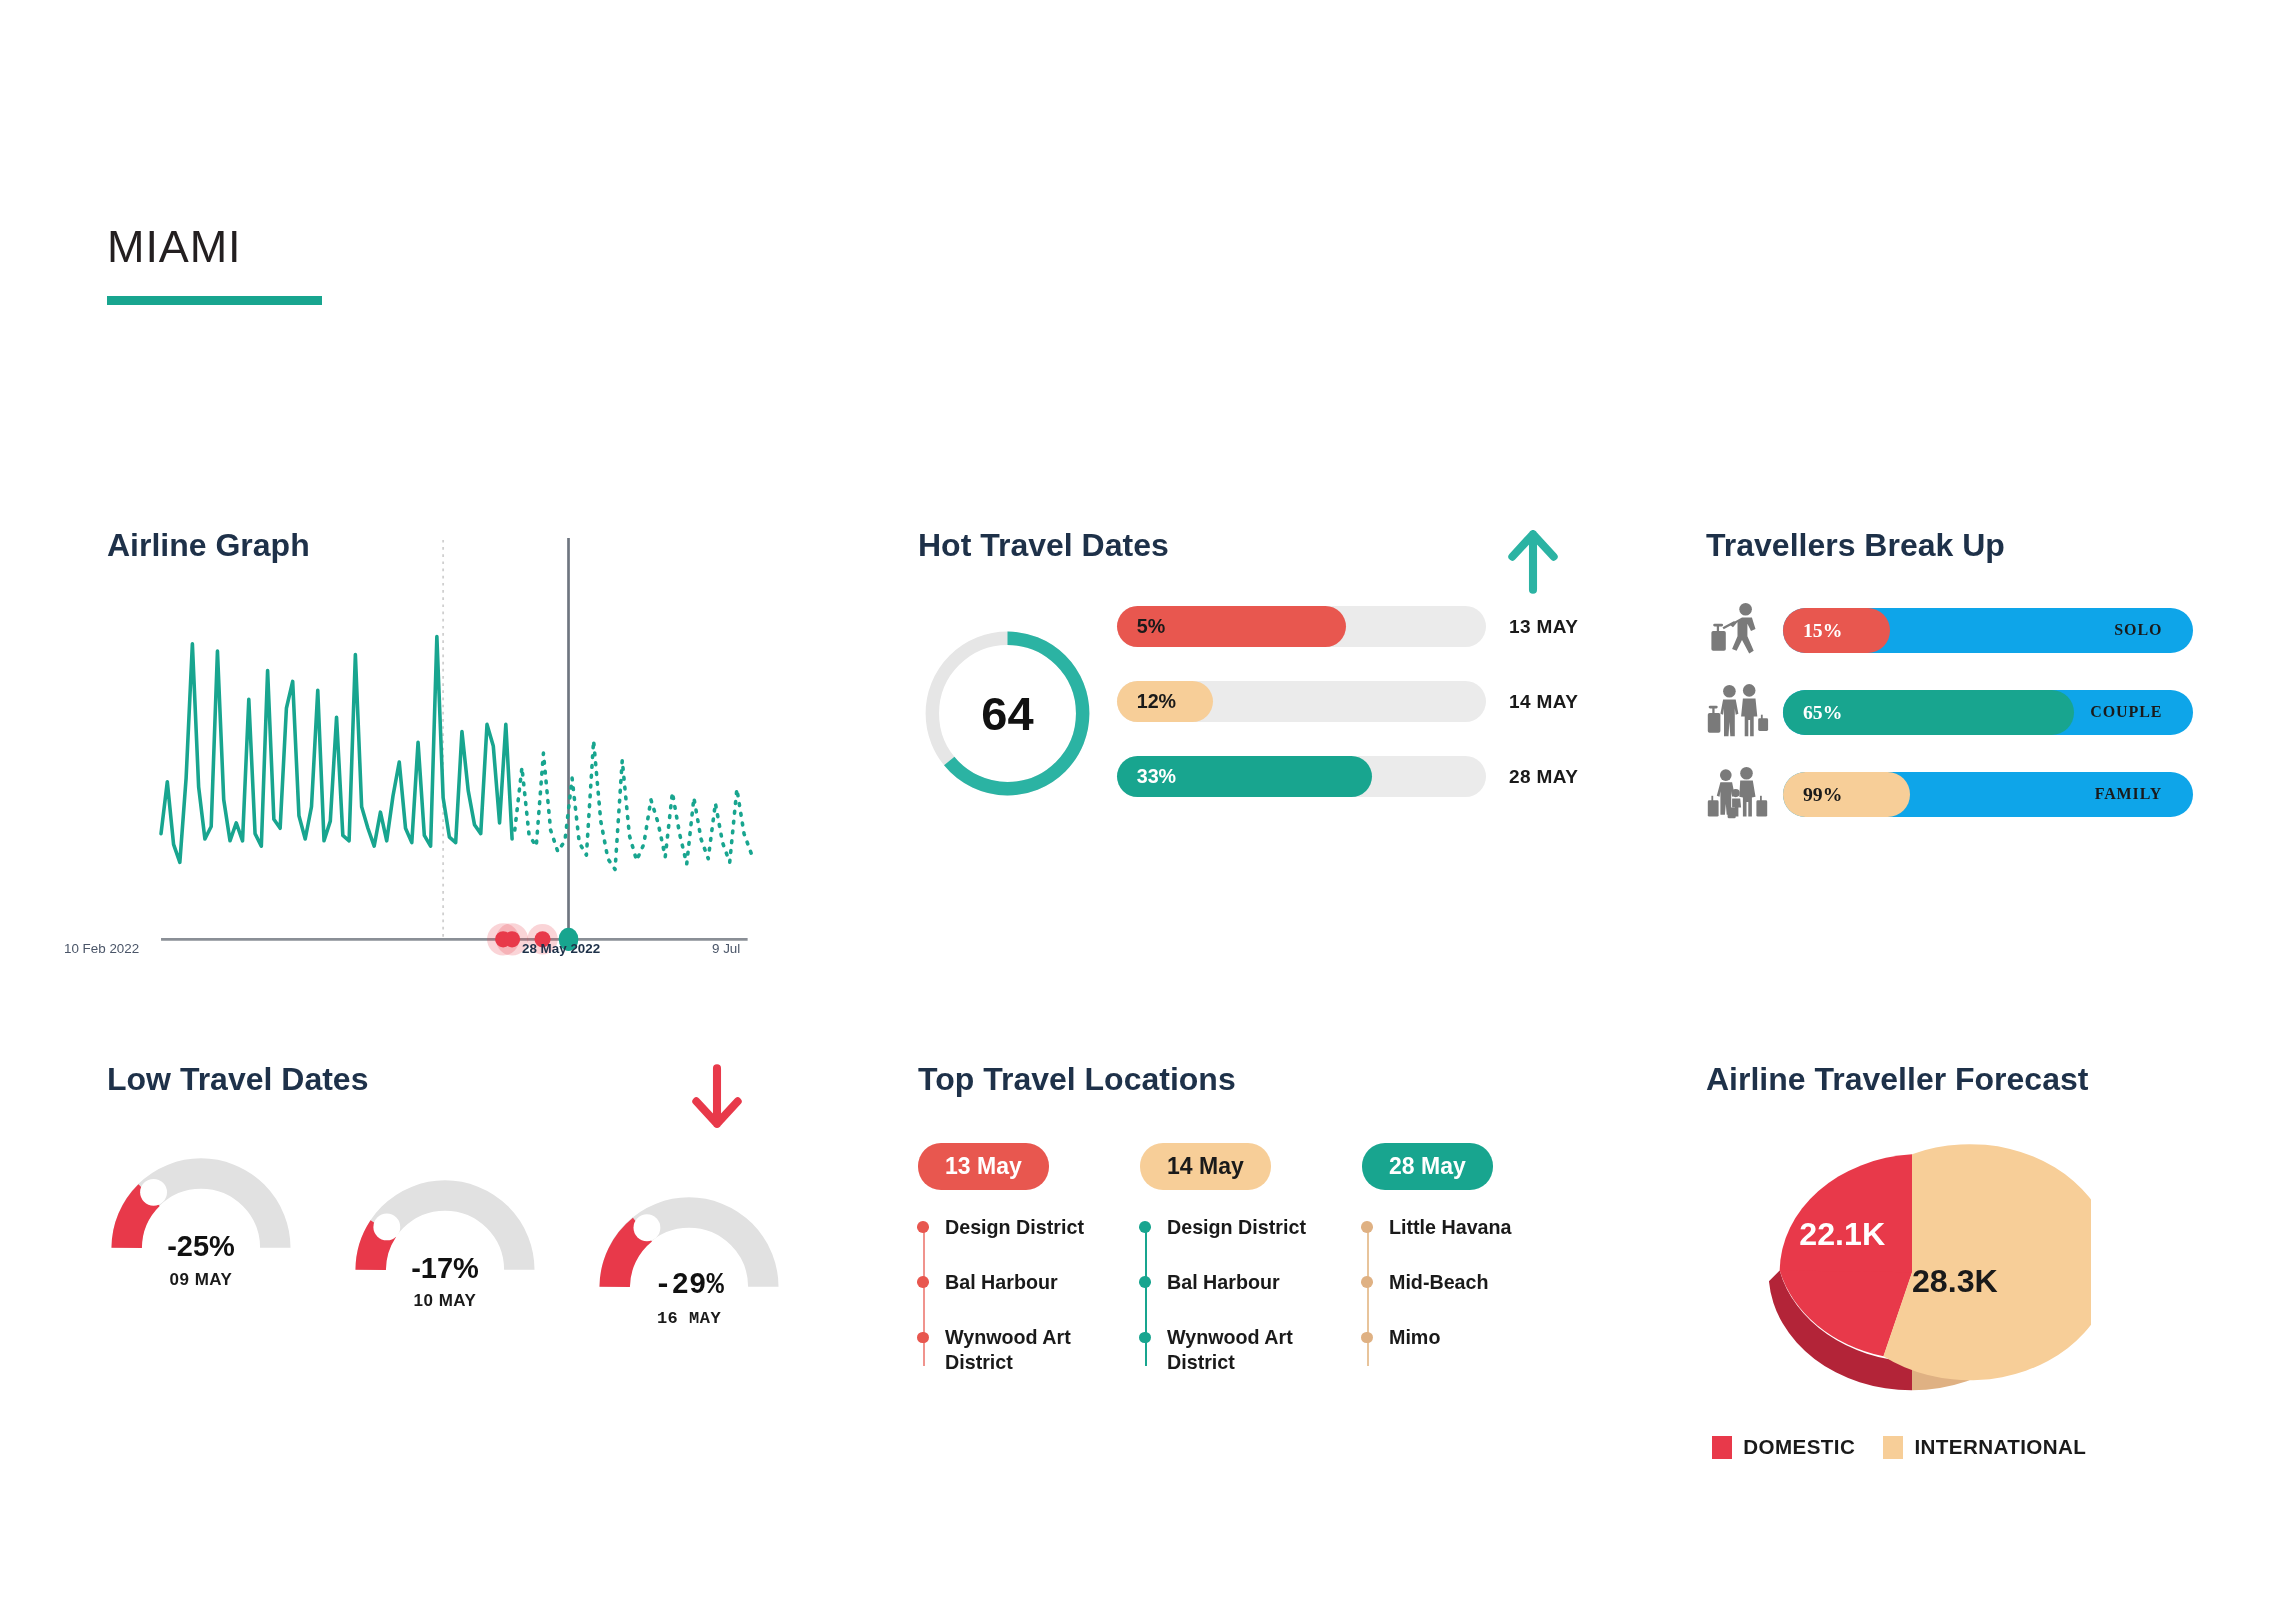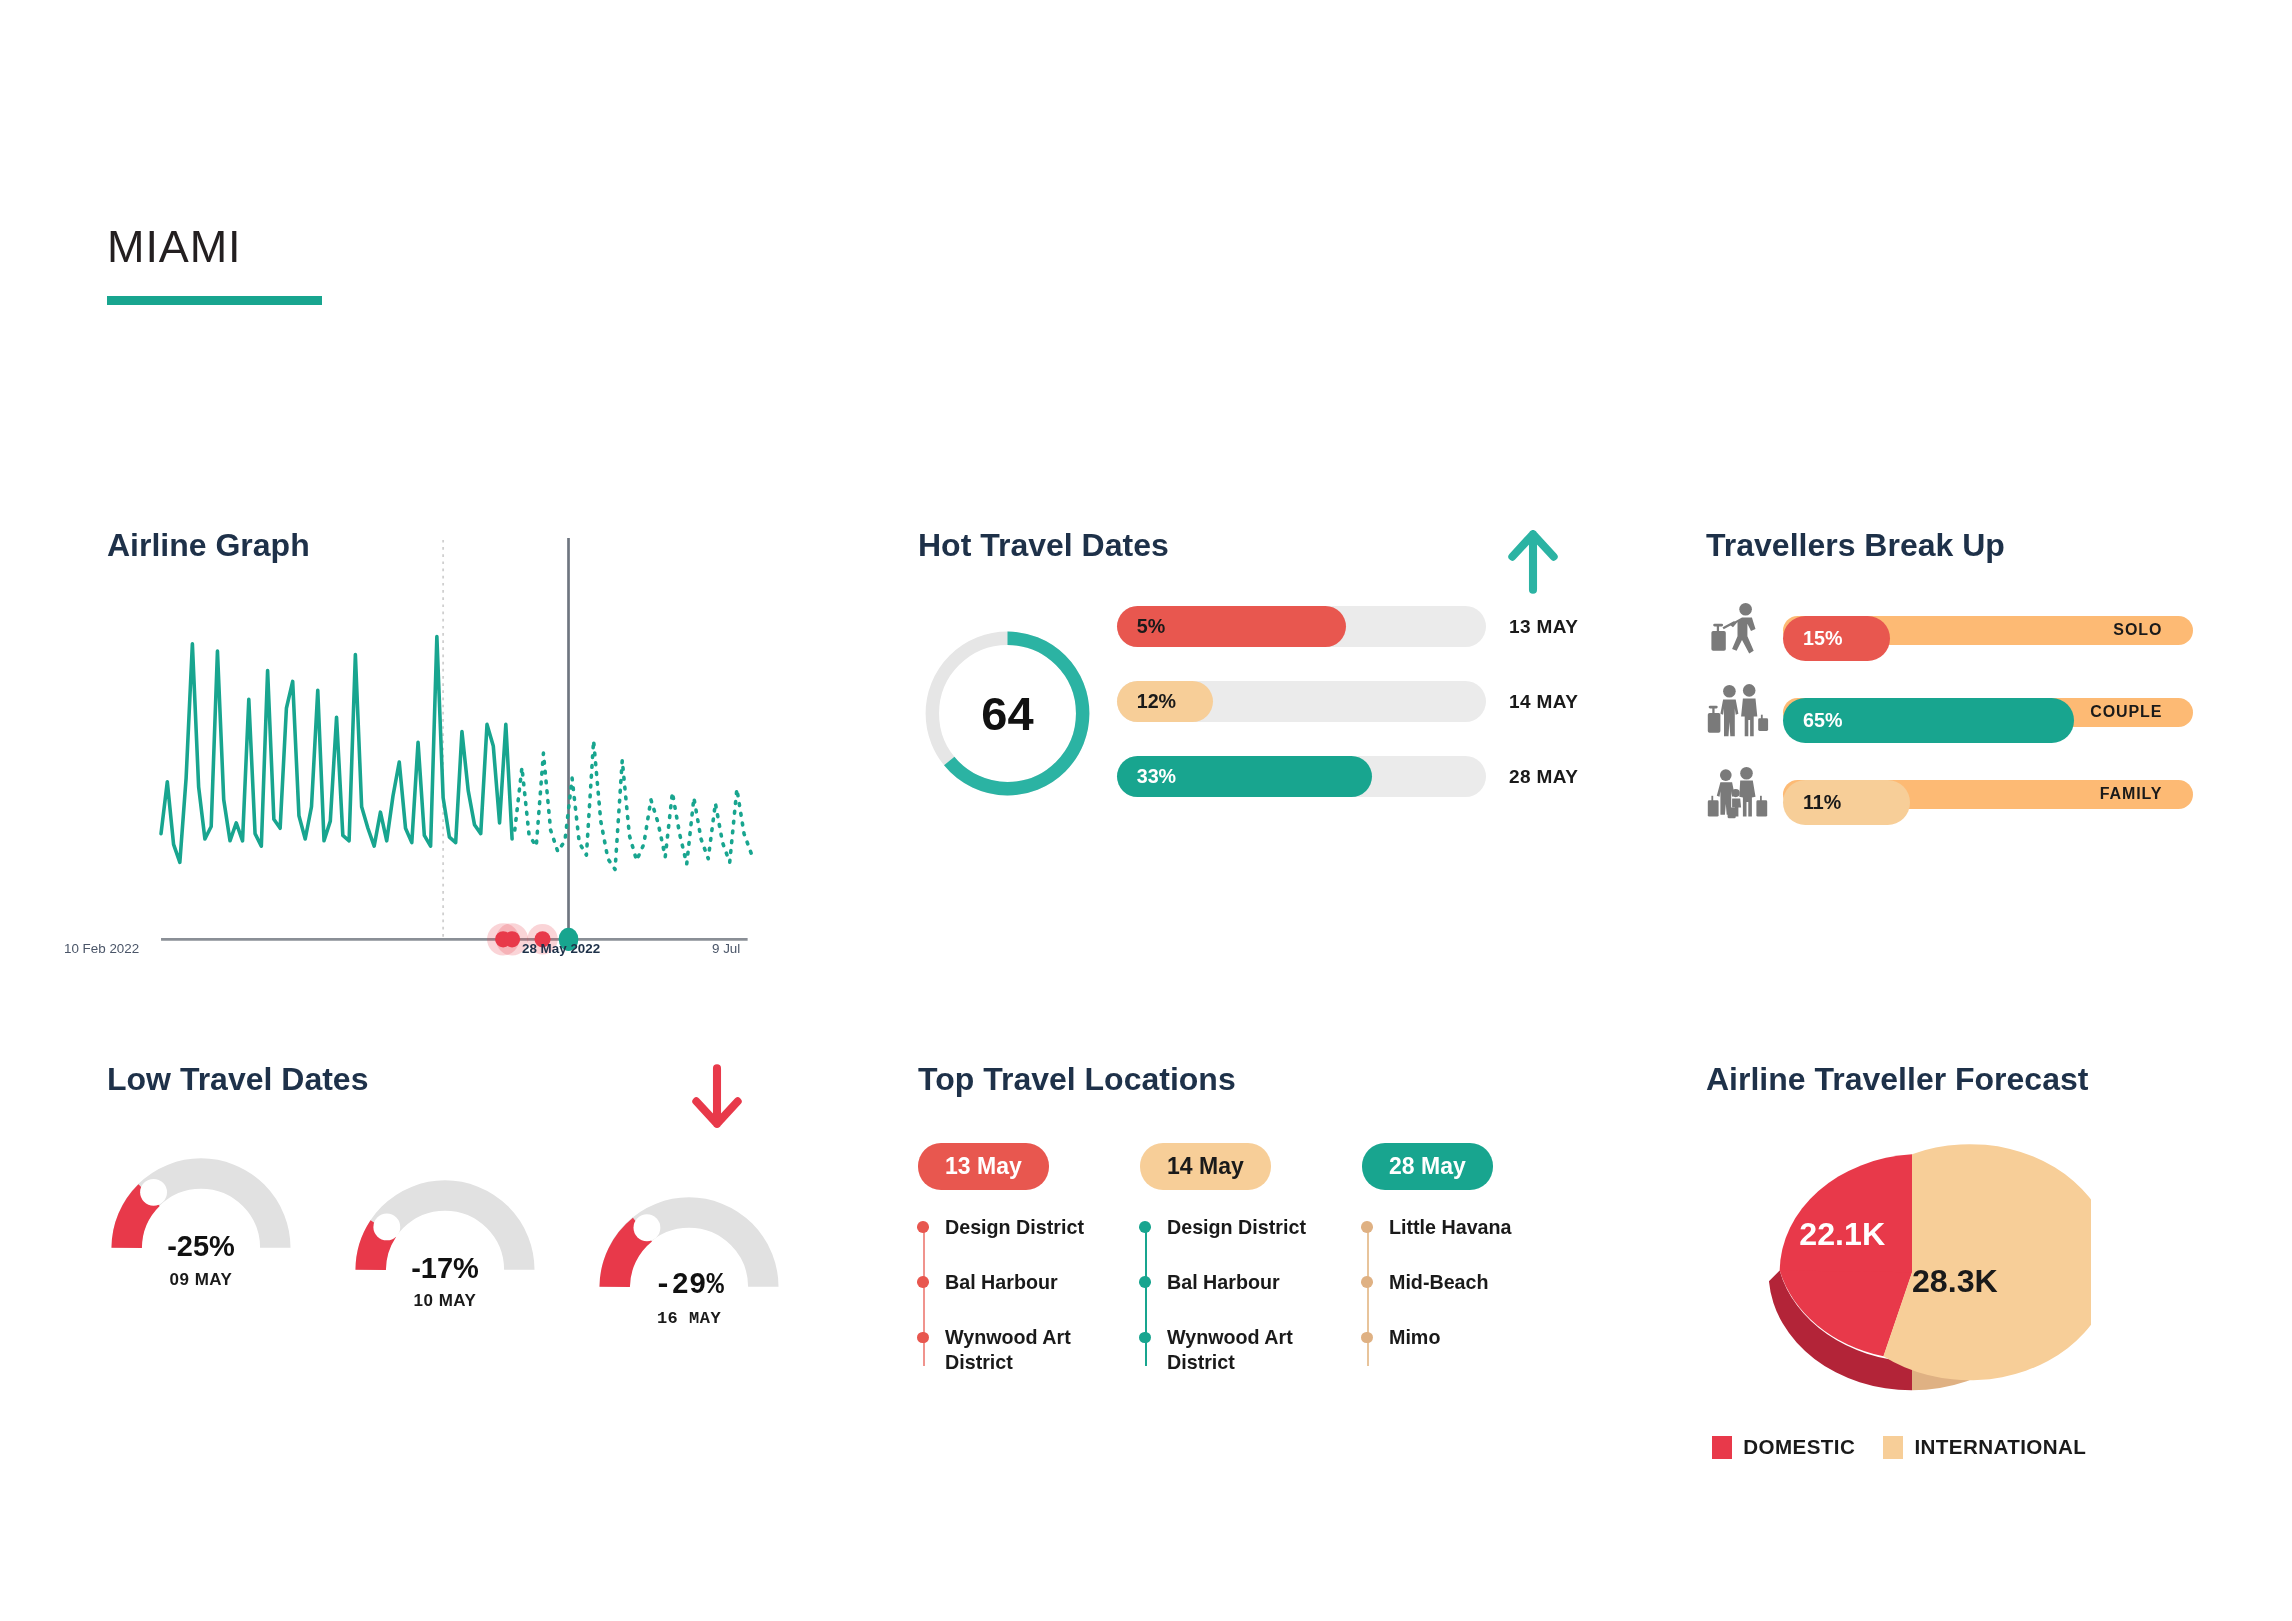--- a/index.html
+++ b/index.html
@@ -70,22 +70,22 @@
     margin-left: 23px; font-size: 19px; font-weight: bold;
     color: #1a1a1a; letter-spacing: 0.4px; white-space: nowrap;
   }
 
   
   .tb-rows { position: absolute; left: 0; top: 79px; width: 555px; }
   .tb-row { position: relative; height: 48px; margin-bottom: 34px; display: flex; align-items: center; }
   .tb-icon { width: 63px; height: 56px; flex: 0 0 63px; }
   .tb-track {
     position: relative; margin-left: 14.3px;
-    width: 410px; height: 29px; background: #fdba74; border-radius: 22.4px;
-    display: flex; align-items: center;
+    width: 410px; height: 45px; background: #0ea5e9; border-radius: 22.4px;
+    display: flex; align-items: center; font-family: Liberation Serif, serif;
   }
   .tb-fill {
     position: absolute; left: 0; top: 0; height: 45px; border-radius: 22.4px;
     display: flex; align-items: center;
   }
   .tb-pct { font-size: 19.7px; font-weight: bold; padding-left: 19.7px; white-space: nowrap; }
   .tb-label {
     position: absolute; right: 31px; font-size: 16px; font-weight: bold;
     color: #1a1a1a; letter-spacing: 0.9px; white-space: nowrap;
   }
@@ -279,21 +279,21 @@
             <path d="M29 36 L38 36 L39 46 L36 46 L36 56 L32 56 L32 46 L29 46 Z"></path>
             <rect x="2" y="38" width="12" height="18" rx="1.5"></rect>
             <rect x="6" y="33" width="2" height="6"></rect>
             <rect x="56" y="38" width="12" height="18" rx="1.5"></rect>
             <rect x="60" y="33" width="2" height="6"></rect>
             <rect x="24" y="46" width="9" height="12" rx="1.5"></rect>
           </g>
         </svg>
         <div class="tb-track">
           <div class="tb-fill" style="width:31%; background:#F7CE98;">
-            <span class="tb-pct" style="color:#1a1a1a;">11%</span>
+            <span class="tb-pct" style="color:#1a1a1a;">99%</span>
           </div>
           <span class="tb-label">FAMILY</span>
         </div>
       </div>
 
     </div>
   </div>
 
   <div class="panel" id="panel-low">
     <div class="sec-title">Low Travel Dates</div>

